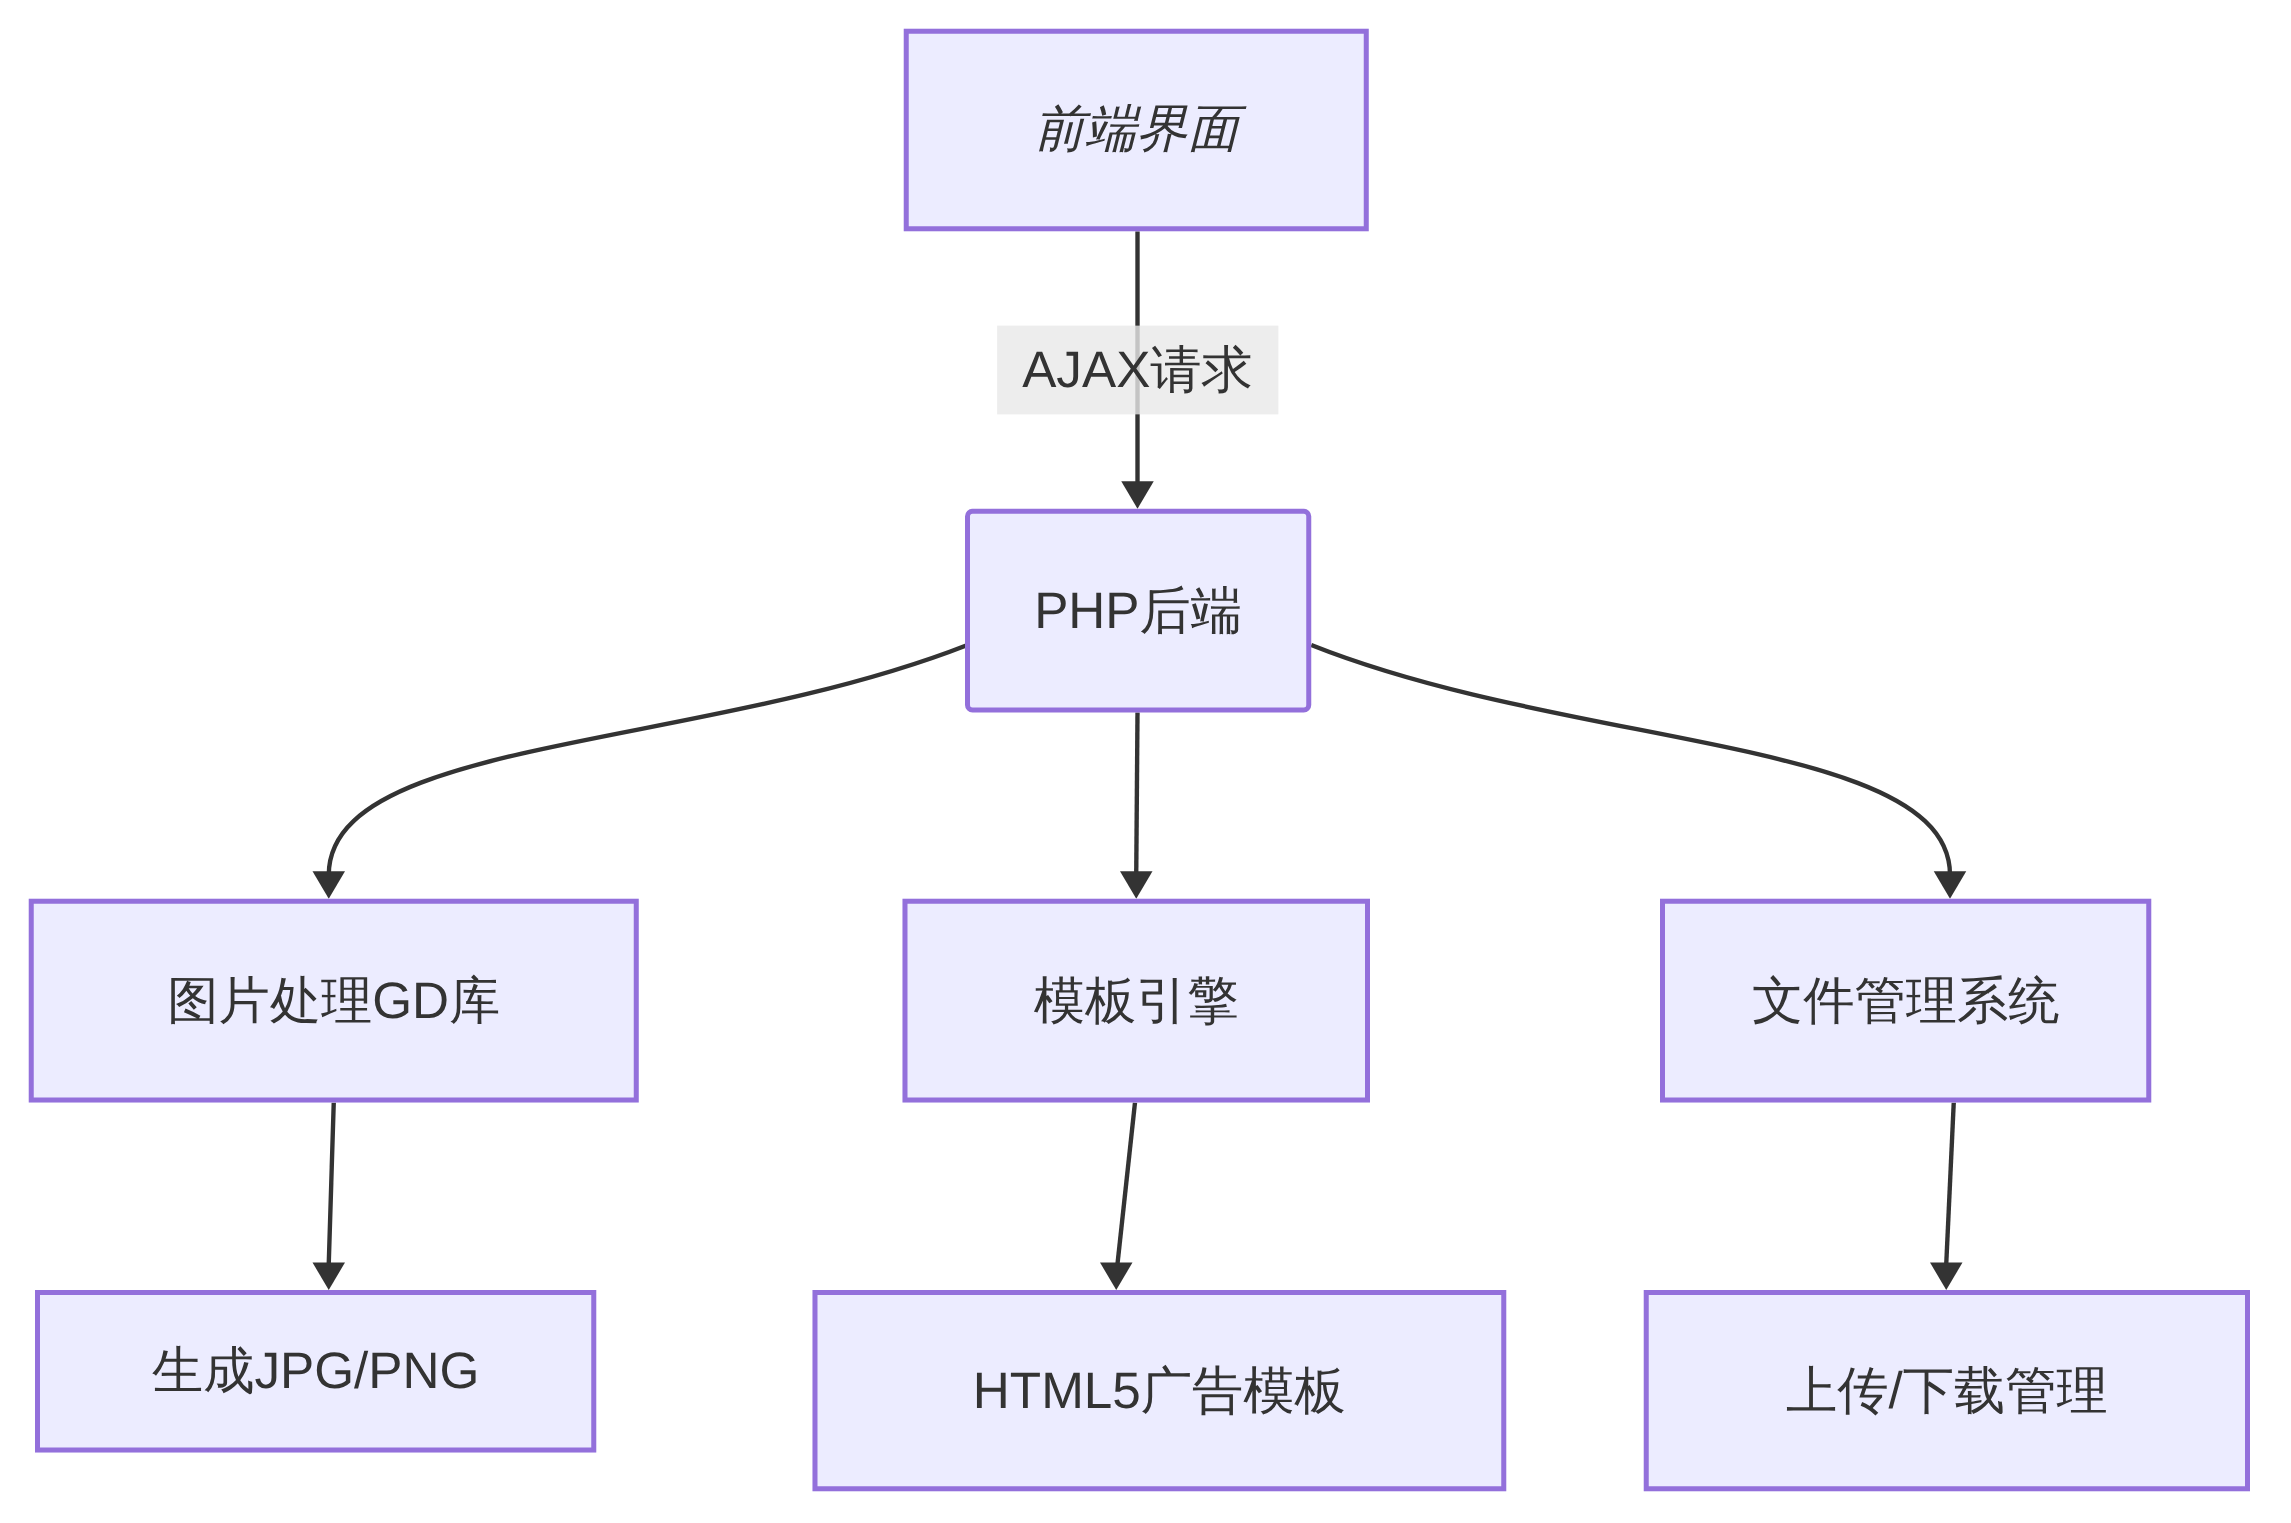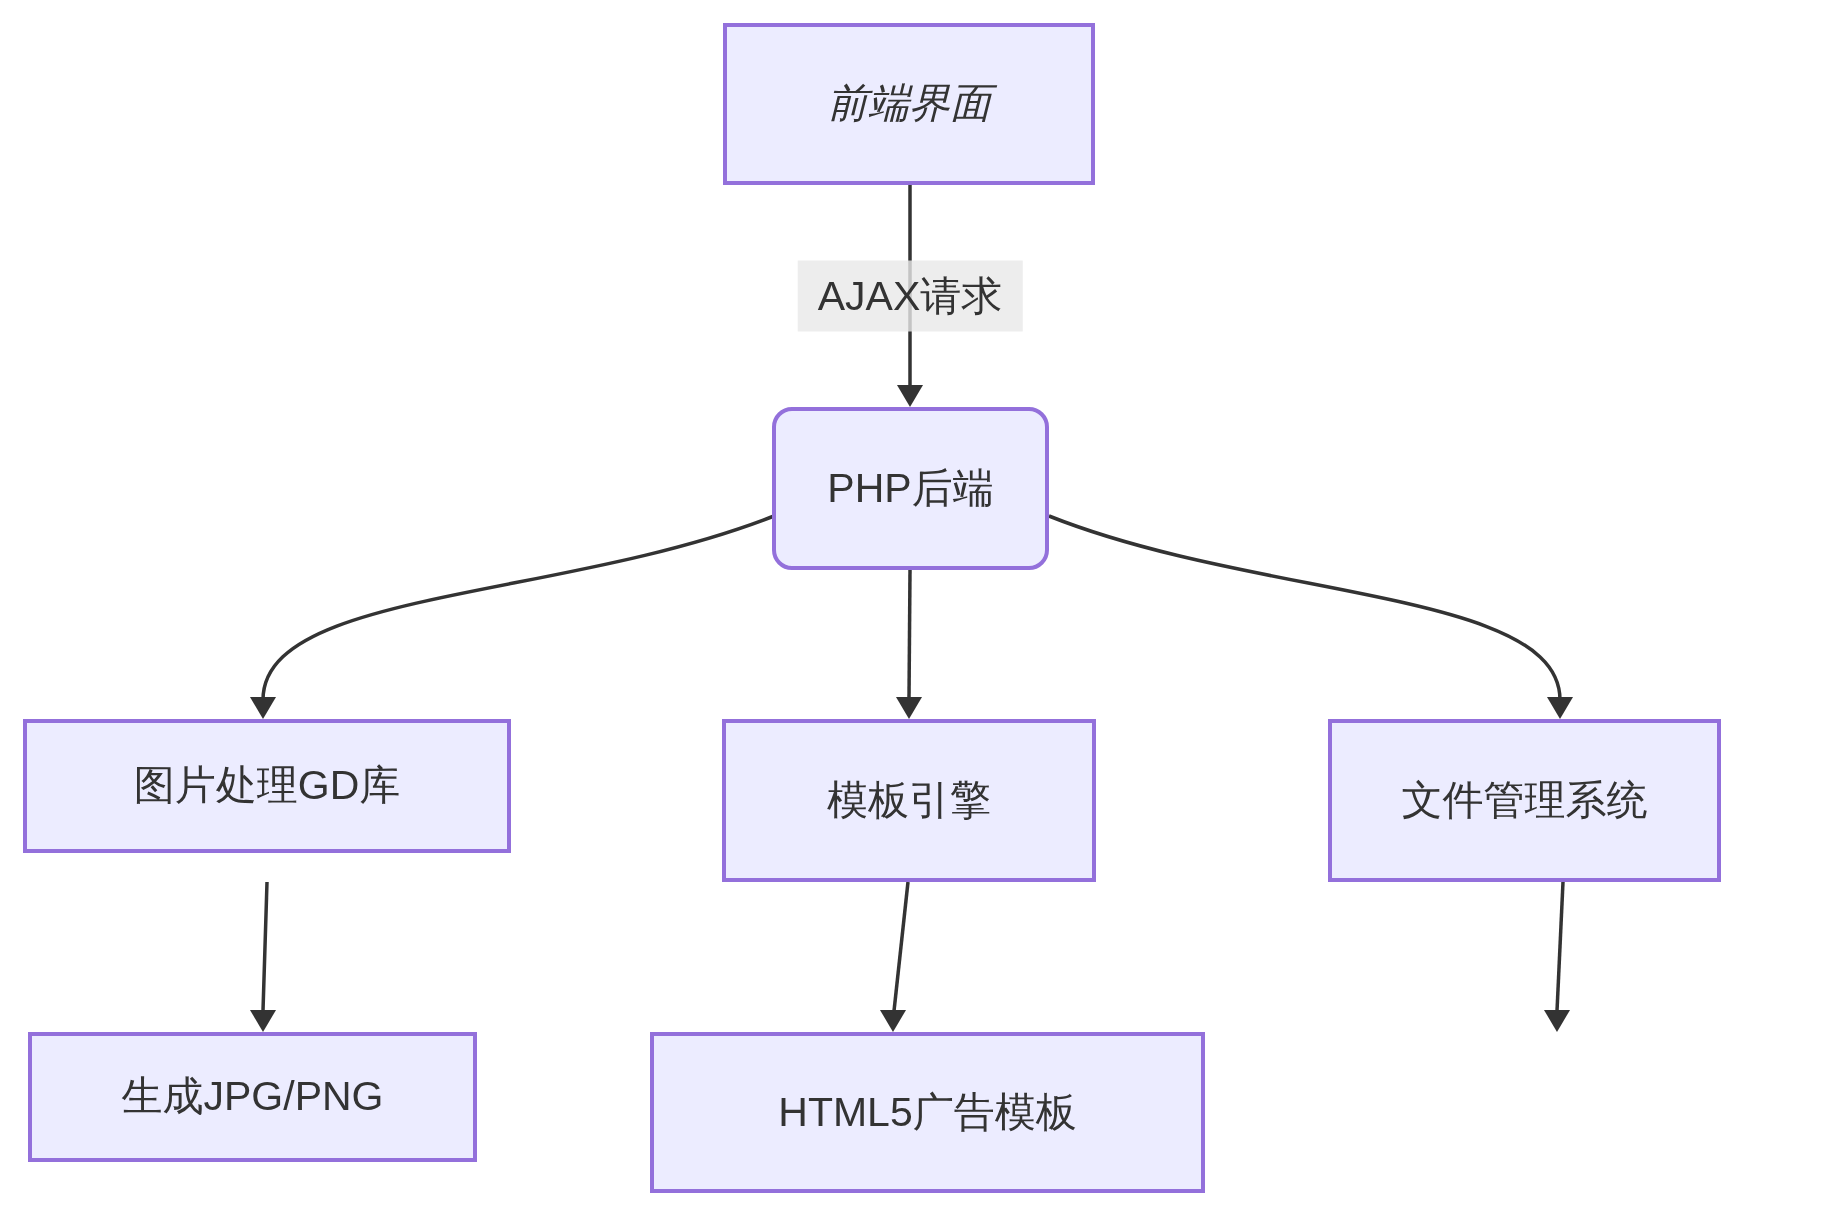--- a/index.html
+++ b/index.html
@@ -17,24 +17,24 @@
   .edges{position:absolute;left:0;top:0;width:1833px;height:1218px;}
   .node{
     position:absolute;
     background:var(--node-fill);
     border:4px solid var(--node-border);
     color:var(--node-text);
     display:flex;align-items:center;justify-content:center;
     font-size:41px;line-height:1.2;text-align:center;
     white-space:nowrap;
   }
-  .node.rounded{border-radius:20px;}
+  .node.rounded{border-radius:6px;}
   .n-frontend {left:723px;  top:23px;   width:372px; height:162px;font-style:italic;}
   .n-php      {left:772px;  top:407px;  width:277px; height:163px;}
-  .n-gd       {left:23px;   top:719px;  width:488px; height:134px;}
+  .n-gd       {left:23px;   top:719px;  width:488px; height:163px;}
   .n-template {left:722px;  top:719px;  width:374px; height:163px;}
   .n-file     {left:1328px; top:719px;  width:393px; height:163px;}
   .n-jpg      {left:28px;   top:1032px; width:449px; height:130px;}
   .n-html5    {left:650px;  top:1032px; width:555px; height:161px;}
   .n-updown   {left:1315px; top:1032px; width:485px; height:161px;}
   .edge-label{
     position:absolute;left:910px;top:296px;transform:translate(-50%,-50%);
     background:var(--label-bg);
     color:var(--node-text);
     font-size:41px;line-height:1.0;
@@ -93,14 +93,17 @@
   </div>
 
   <div class="node n-jpg">
     <span>生成JPG/PNG</span>
   </div>
 
   <div class="node n-html5">
     <span>HTML5广告模板</span>
   </div>
 
+  <div class="node n-updown">
+    <span>上传/下载管理</span>
+  </div>
 
 </div>
 
 </body></html>

